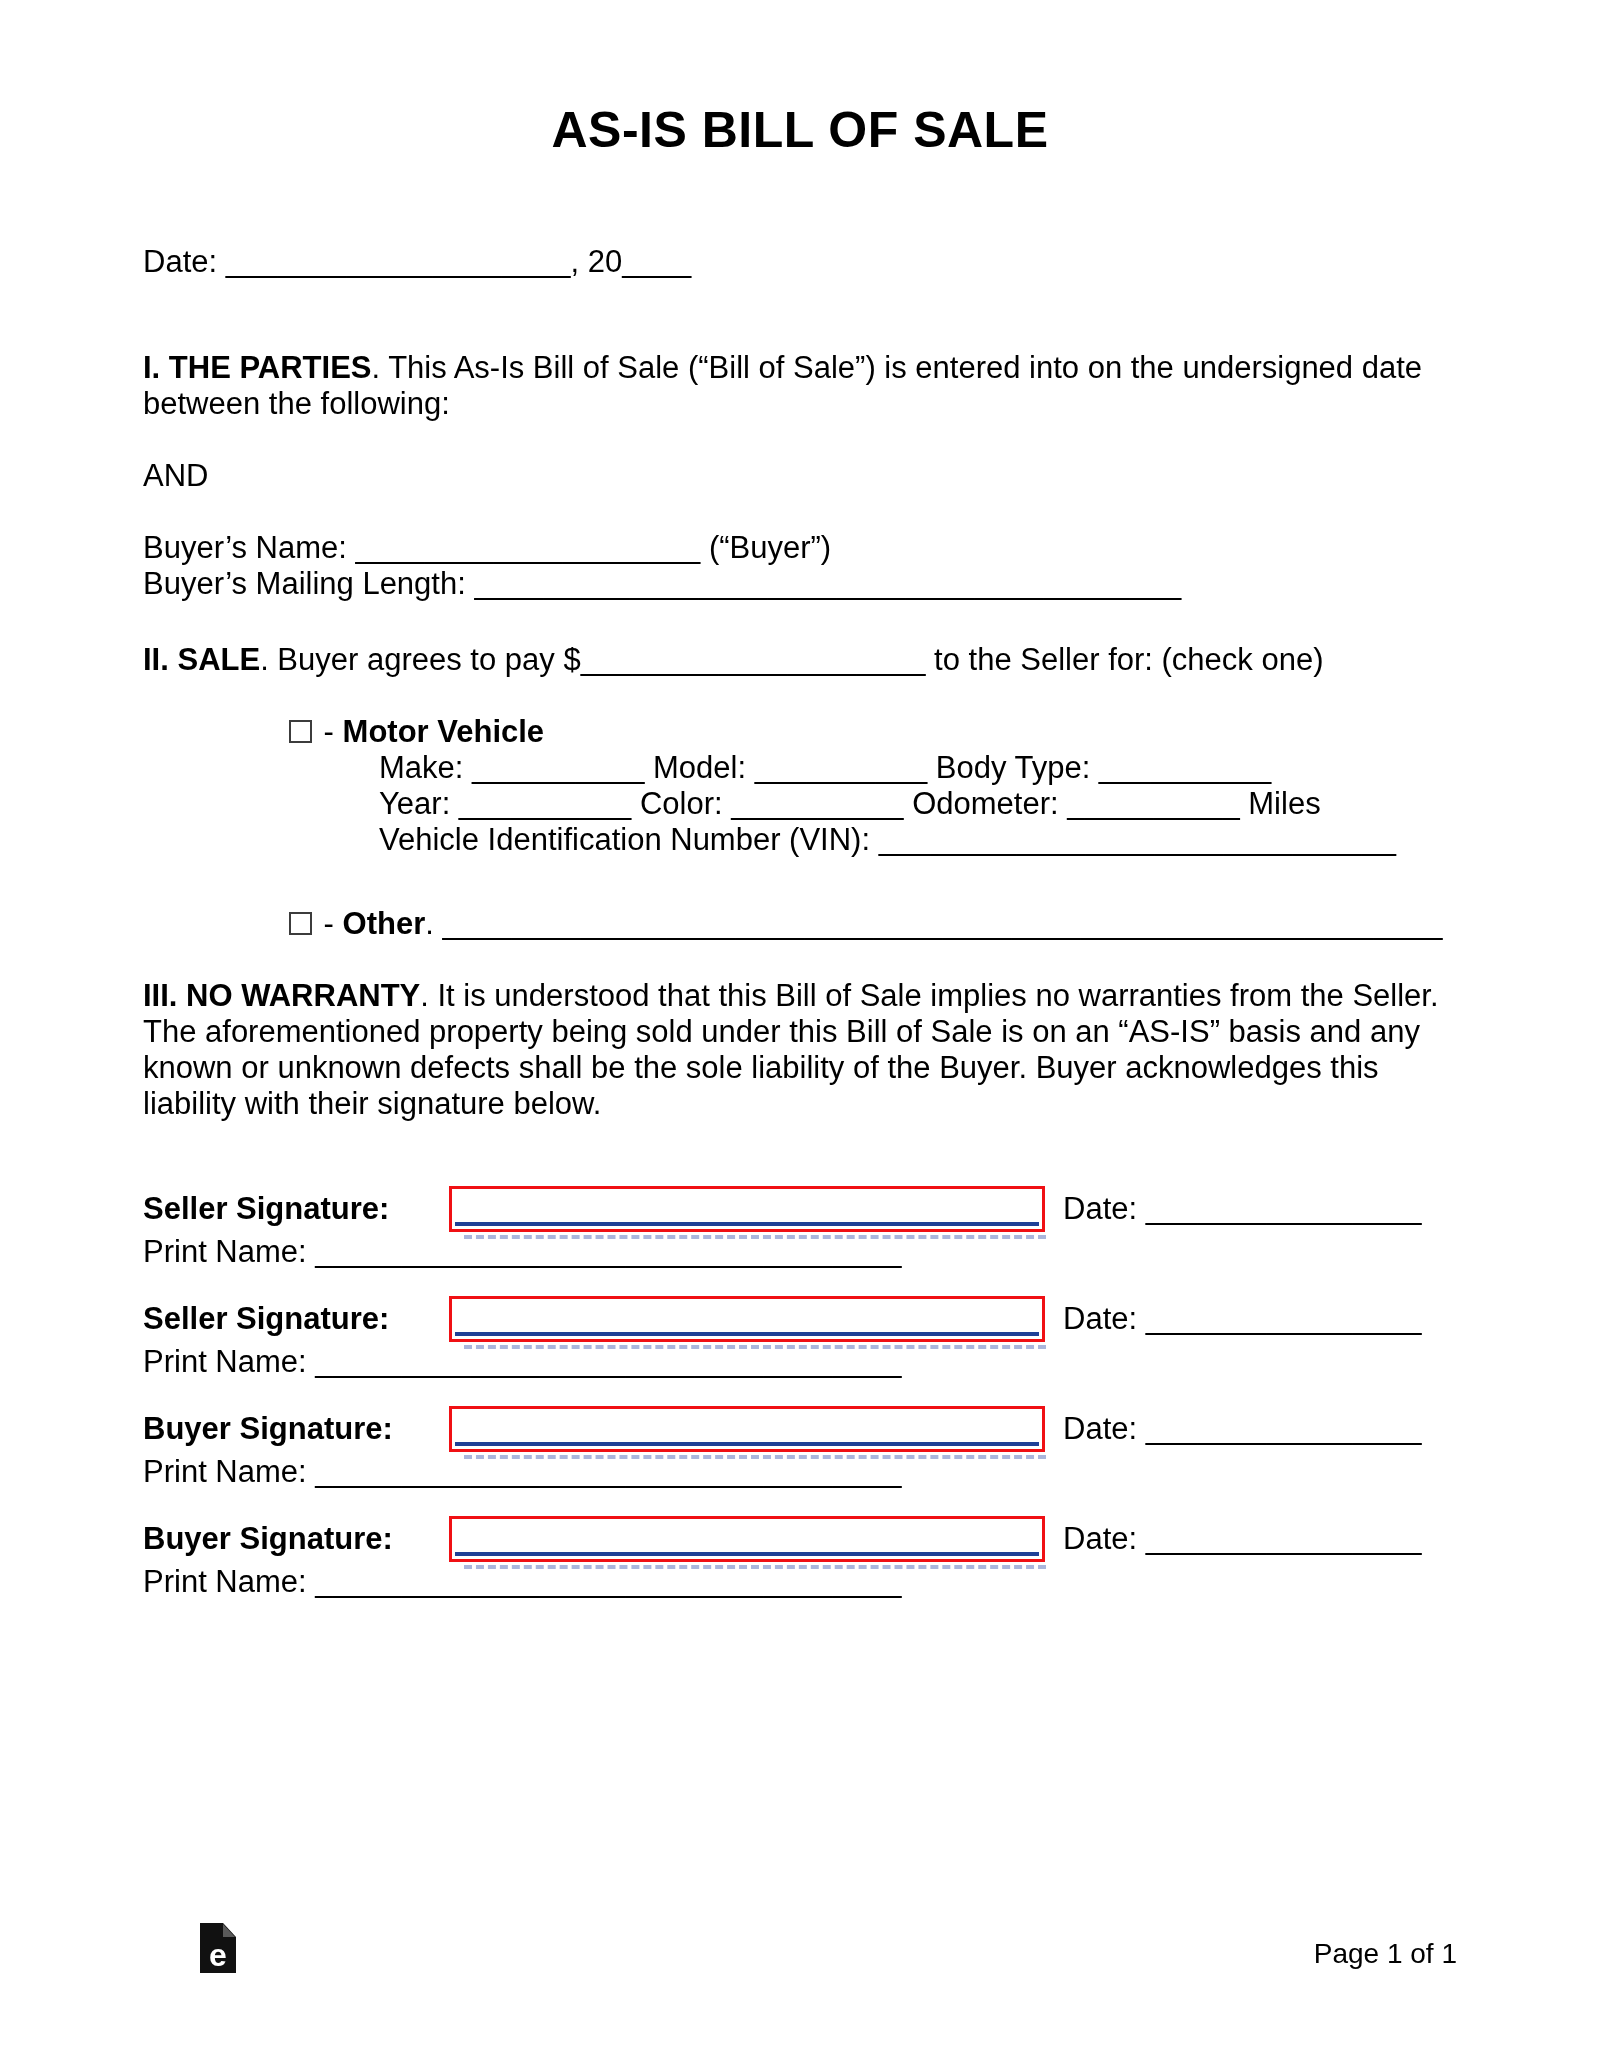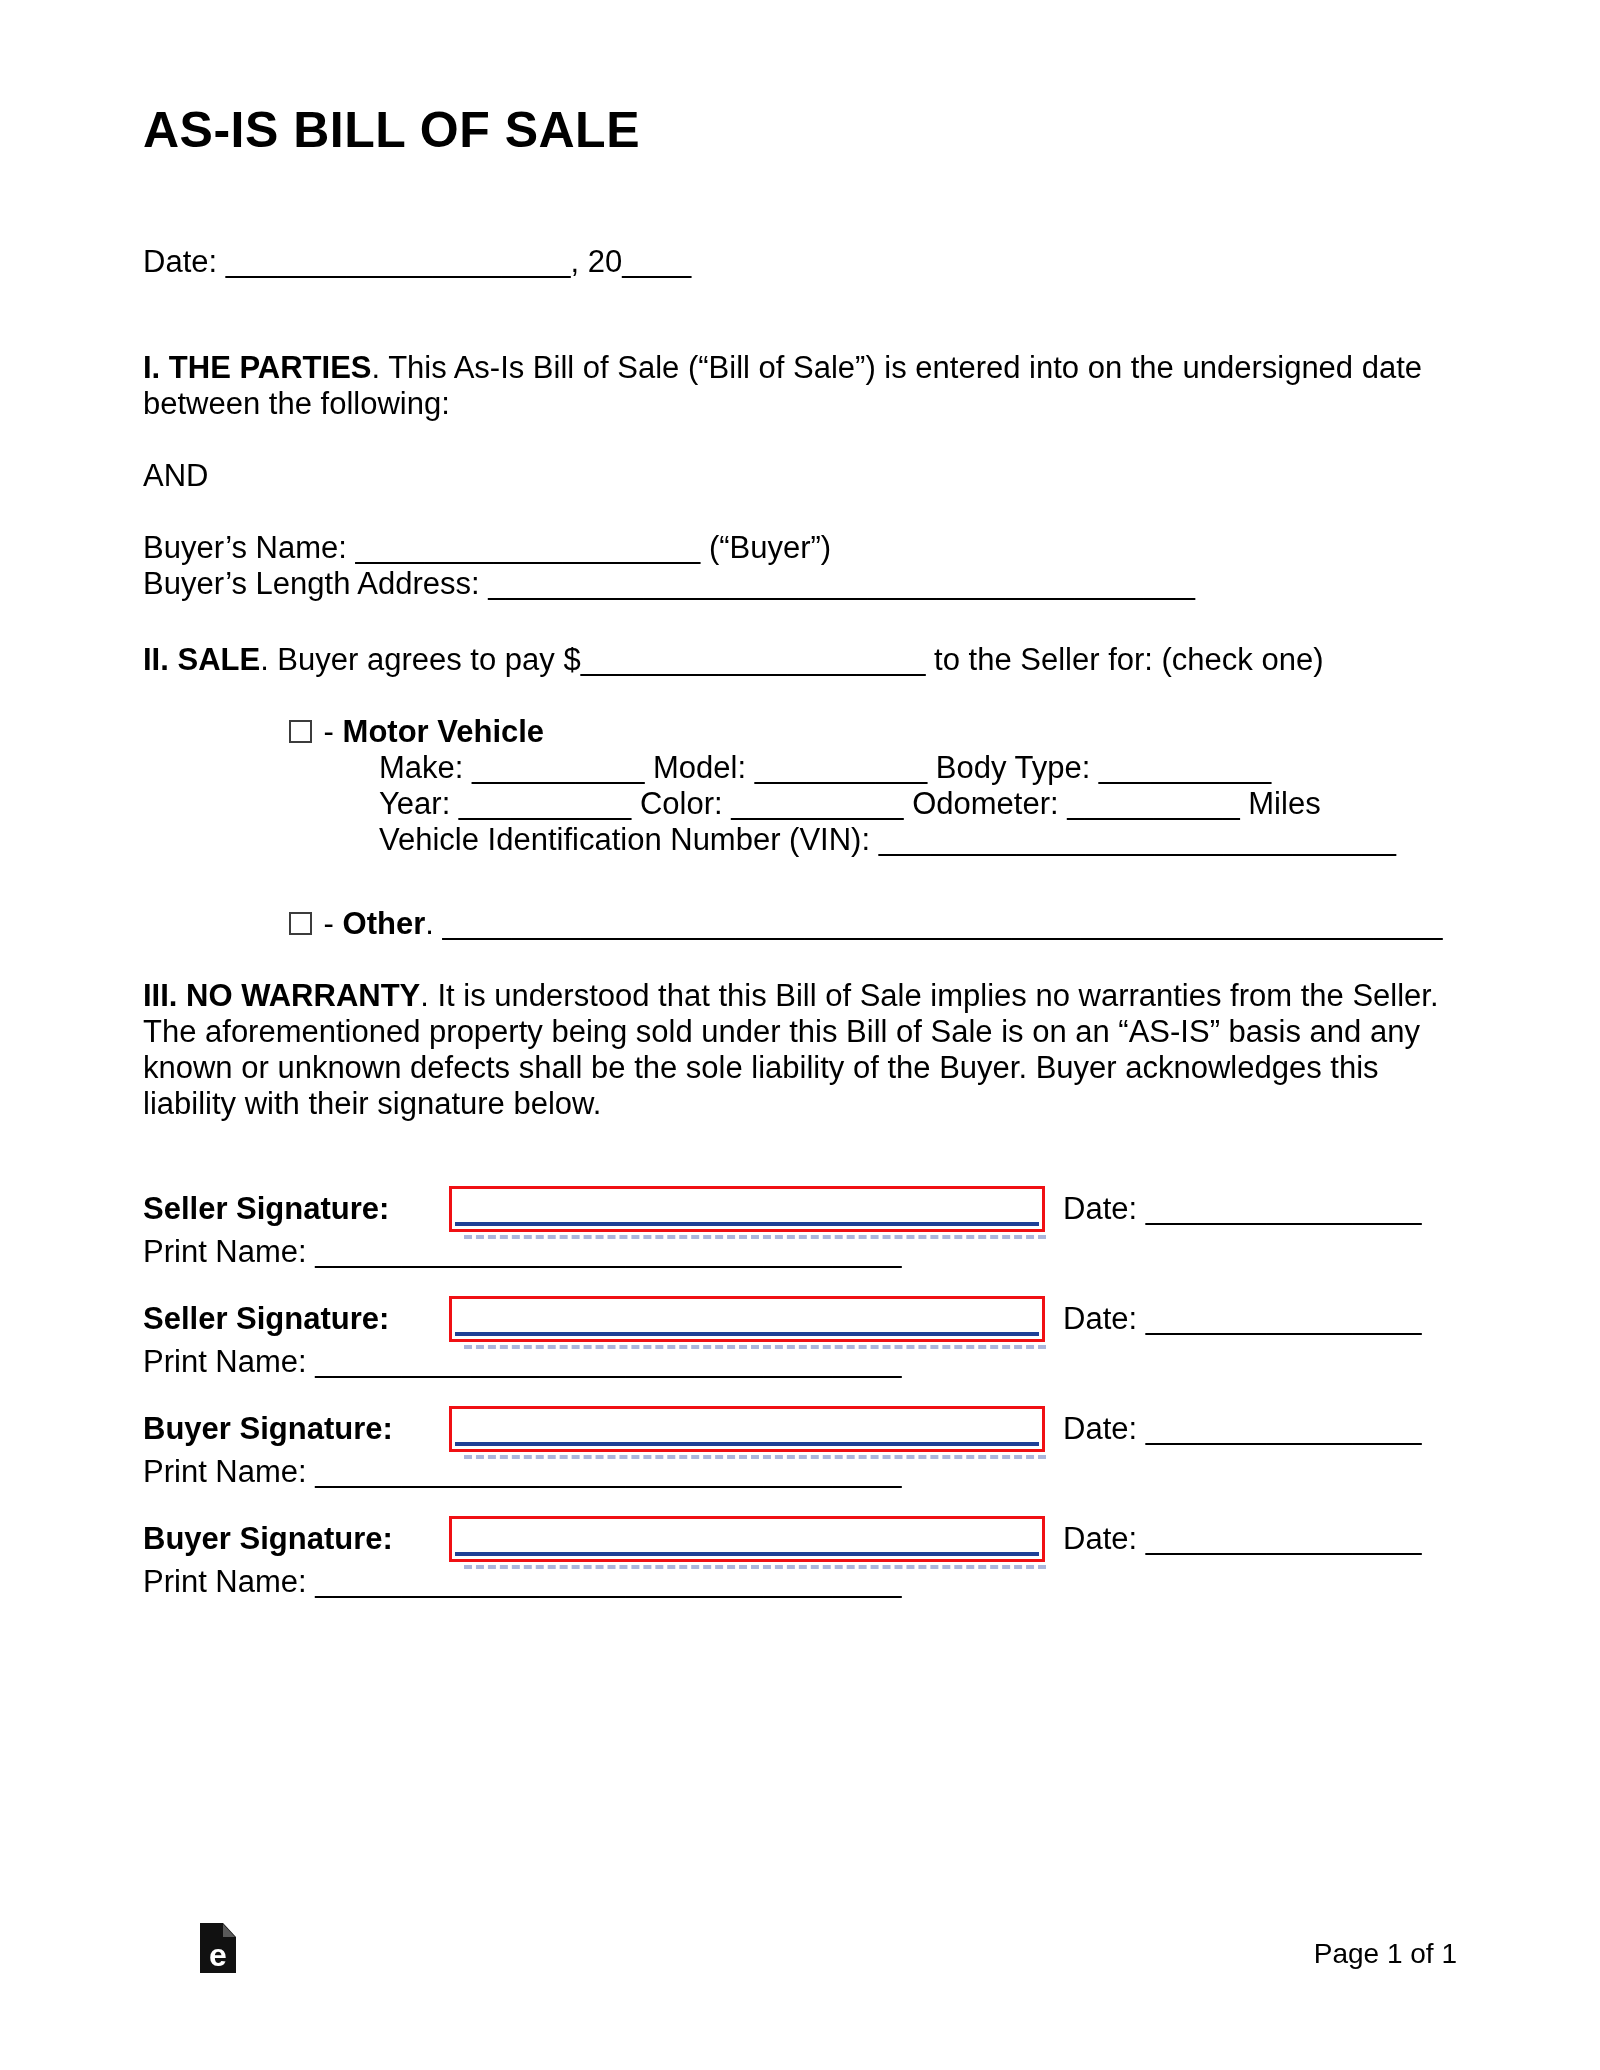--- a/index.html
+++ b/index.html
@@ -14,21 +14,21 @@
     width:1600px;height:2070px;
     background:#ffffff;
     font-family:"Liberation Sans","DejaVu Sans",sans-serif;
     font-size:31px;line-height:36px;color:#000;
     overflow:hidden;
   }
   .content{padding:0 143px;}
   .doc-title{
     margin:100px 0 0 0;
     font-size:50px;line-height:60px;font-weight:bold;
-    letter-spacing:0.5px;
+    text-align:center;letter-spacing:0.5px;
   }
   .date-line{margin-top:84px;}
   .intro{margin-top:70px;}
   .party-block{margin-top:40px;}
   .and-sep{margin-top:36px;}
   .buyer-block{margin-top:36px;}
   .sale-line{margin-top:40px;}
   .option{margin-top:48px;}
   .option.first{margin-top:36px;}
   .option-head{padding-left:146px;}
@@ -88,21 +88,21 @@
 
     <div class="date-line">Date: ____________________, 20____</div>
 
     <p class="intro"><strong>I. THE PARTIES</strong><span>. This As-Is Bill of Sale (“Bill of Sale”) is entered into on the undersigned date between the following:</span></p>
 
 
     <div class="and-sep">AND</div>
 
     <div class="buyer-block">
       <div>Buyer’s Name: ____________________ (“Buyer”)</div>
-      <div>Buyer’s Length Address: _________________________________________</div>
+      <div>Buyer’s Mailing Length: _________________________________________</div>
     </div>
 
     <p class="sale-line"><strong>II. SALE</strong><span>. Buyer agrees to pay $____________________ to the Seller for: (check one)</span></p>
 
     <div class="option first">
       <div class="option-head">
         <span class="checkbox"></span><span> - </span><strong>Motor Vehicle</strong>
       </div>
       <div class="option-lines">
         <div>Make: __________ Model: __________ Body Type: __________</div>

